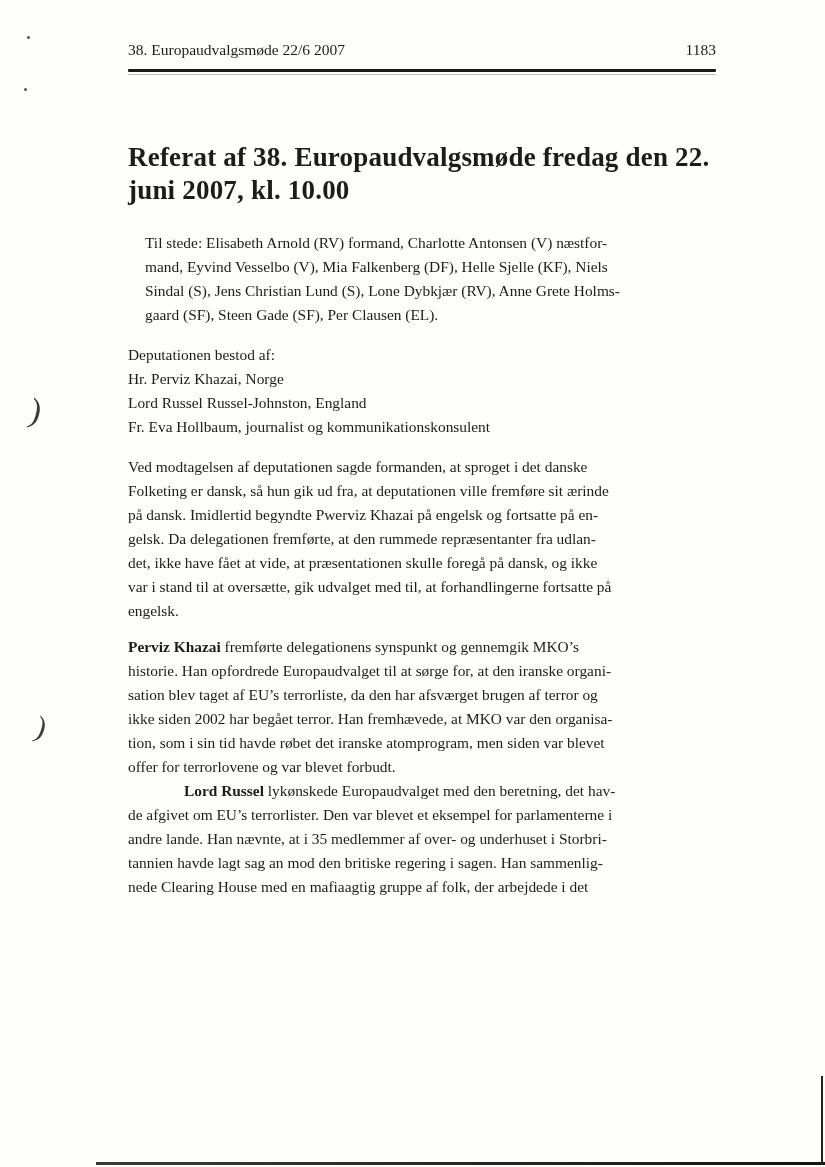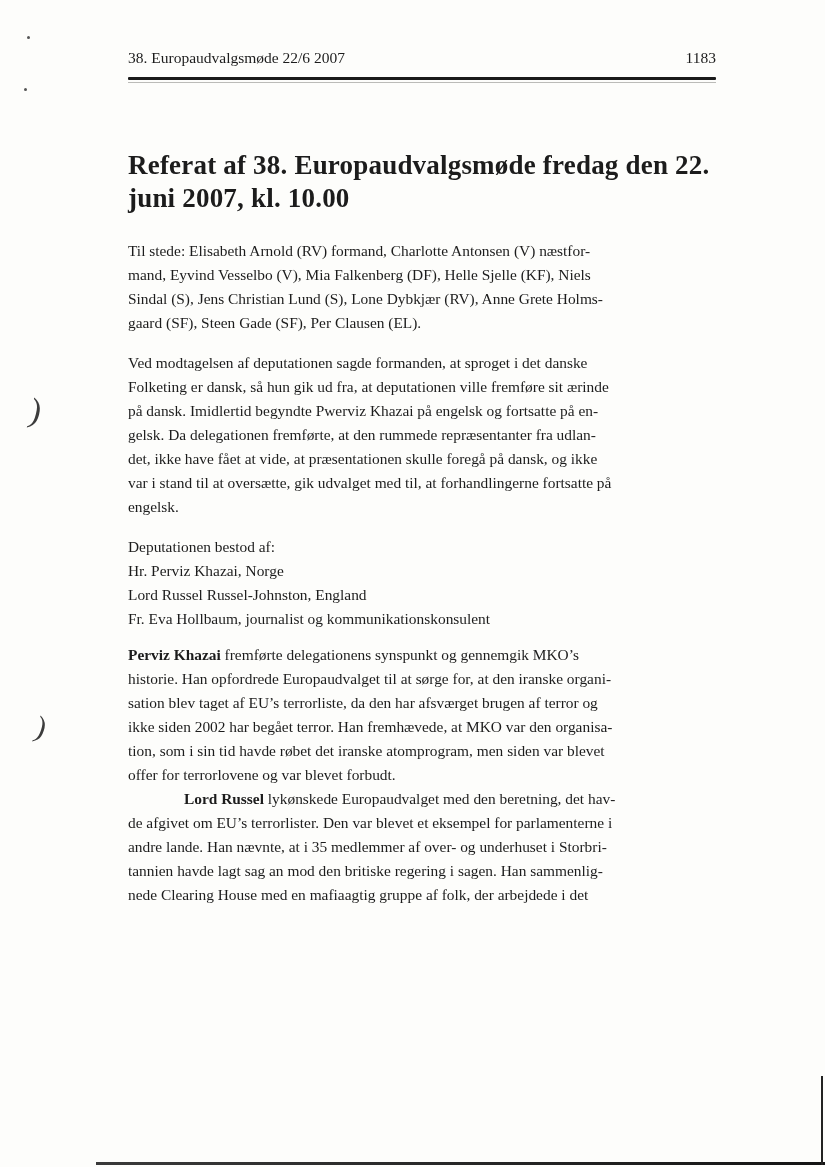--- a/index.html
+++ b/index.html
@@ -12,21 +12,21 @@
     position: relative;
     width: 825px;
     height: 1167px;
     background: #fdfdfb;
     overflow: hidden;
     margin: 0 auto;
   }
   .content {
     position: absolute;
     left: 128px;
-    top: 48px;
+    top: 40px;
     width: 588px;
   }
   .header-row {
     display: flex;
     justify-content: space-between;
     align-items: flex-end;
     font-size: 15.5px;
     line-height: 20px;
   }
   .rule-main {
@@ -47,21 +47,21 @@
     line-height: 33px;
     font-weight: bold;
     letter-spacing: .2px;
     white-space: pre-line;
   }
   .body {
     font-size: 15.4px;
     line-height: 24px;
     white-space: pre-line;
   }
-  .attendees { margin-top: 24px; }
+  .attendees { margin-top: 24px; margin-left: 17px; }
   .also      { margin-top: 22px; }
   .deputation { margin-top: 16px; }
   .lang      { margin-top: 16px; }
   .khazai    { margin-top: 12px; }
   .russel    { margin-top: 0; text-indent: 56px; }
   .section-heading {
     margin-top: 28px;
     font-size: 20.5px;
     line-height: 33px;
     font-weight: bold;
@@ -126,32 +126,32 @@
     <h1 class="doc-title">Referat af 38. Europaudvalgsmøde fredag den 22.
 juni 2007, kl. 10.00</h1>
 
     <p class="body attendees">Til stede: Elisabeth Arnold (RV) formand, Charlotte Antonsen (V) næstfor-
 mand, Eyvind Vesselbo (V), Mia Falkenberg (DF), Helle Sjelle (KF), Niels
 Sindal (S), Jens Christian Lund (S), Lone Dybkjær (RV), Anne Grete Holms-
 gaard (SF), Steen Gade (SF), Per Clausen (EL).</p>
 
 
 
+    <p class="body deputation">Deputationen bestod af:
+Hr. Perviz Khazai, Norge
+Lord Russel Russel-Johnston, England
+Fr. Eva Hollbaum, journalist og kommunikationskonsulent</p>
+
     <p class="body lang">Ved modtagelsen af deputationen sagde formanden, at sproget i det danske
 Folketing er dansk, så hun gik ud fra, at deputationen ville fremføre sit ærinde
 på dansk. Imidlertid begyndte Pwerviz Khazai på engelsk og fortsatte på en-
 gelsk. Da delegationen fremførte, at den rummede repræsentanter fra udlan-
 det, ikke have fået at vide, at præsentationen skulle foregå på dansk, og ikke
 var i stand til at oversætte, gik udvalget med til, at forhandlingerne fortsatte på
 engelsk.</p>
-
-    <p class="body deputation">Deputationen bestod af:
-Hr. Perviz Khazai, Norge
-Lord Russel Russel-Johnston, England
-Fr. Eva Hollbaum, journalist og kommunikationskonsulent</p>
 
     <p class="body khazai"><span class="speaker">Perviz Khazai</span><span class="prewrap"> fremførte delegationens synspunkt og gennemgik MKO’s
 historie. Han opfordrede Europaudvalget til at sørge for, at den iranske organi-
 sation blev taget af EU’s terrorliste, da den har afsværget brugen af terror og
 ikke siden 2002 har begået terror. Han fremhævede, at MKO var den organisa-
 tion, som i sin tid havde røbet det iranske atomprogram, men siden var blevet
 offer for terrorlovene og var blevet forbudt.</span></p>
 
     <p class="body russel"><span class="speaker">Lord Russel</span><span class="prewrap"> lykønskede Europaudvalget med den beretning, det hav-
 de afgivet om EU’s terrorlister. Den var blevet et eksempel for parlamenterne i

